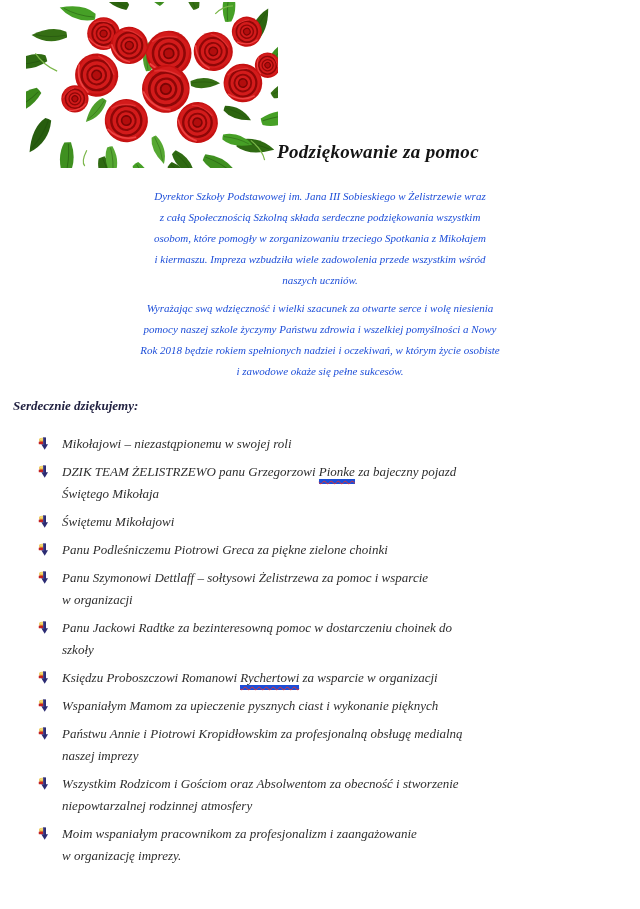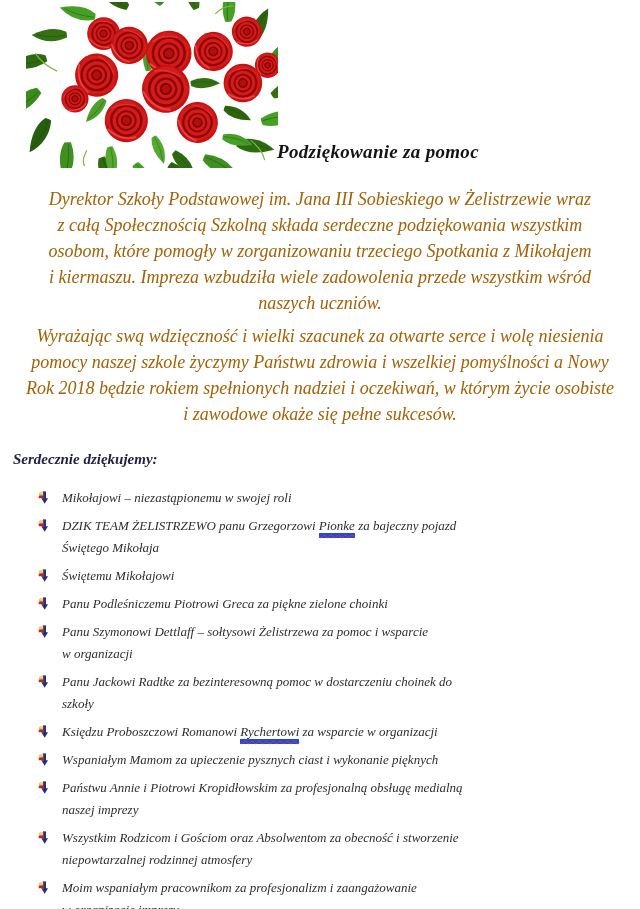--- a/index.html
+++ b/index.html
@@ -19,27 +19,27 @@
     font-size:19px;font-weight:bold;font-style:italic;
     color:#141414;letter-spacing:.3px;white-space:nowrap;
   }
   .content{
     position:absolute;top:186px;left:0;width:640px;
   }
   .intro p{
     margin:0 12px 7px 12px;
     text-align:center;
     font-style:italic;
-    font-size:18px;line-height:26px;
+    font-size:11px;line-height:21px;
     white-space:pre-line;
-    color:#a16207;
+    color:#1d4ed8;
   }
   .thanks-heading{
-    margin:24px 0 19px 13px;
-    font-size:15px;font-weight:bold;font-style:italic;
+    margin:16px 0 19px 13px;
+    font-size:13px;font-weight:bold;font-style:italic;
     color:#1f1f3f;
   }
   ul.thanks-list{
     list-style:none;margin:0;padding:0 18px 0 38px;
   }
   li.thanks-item{
     position:relative;
     padding-left:24px;
     margin-bottom:6px;
     font-style:italic;

